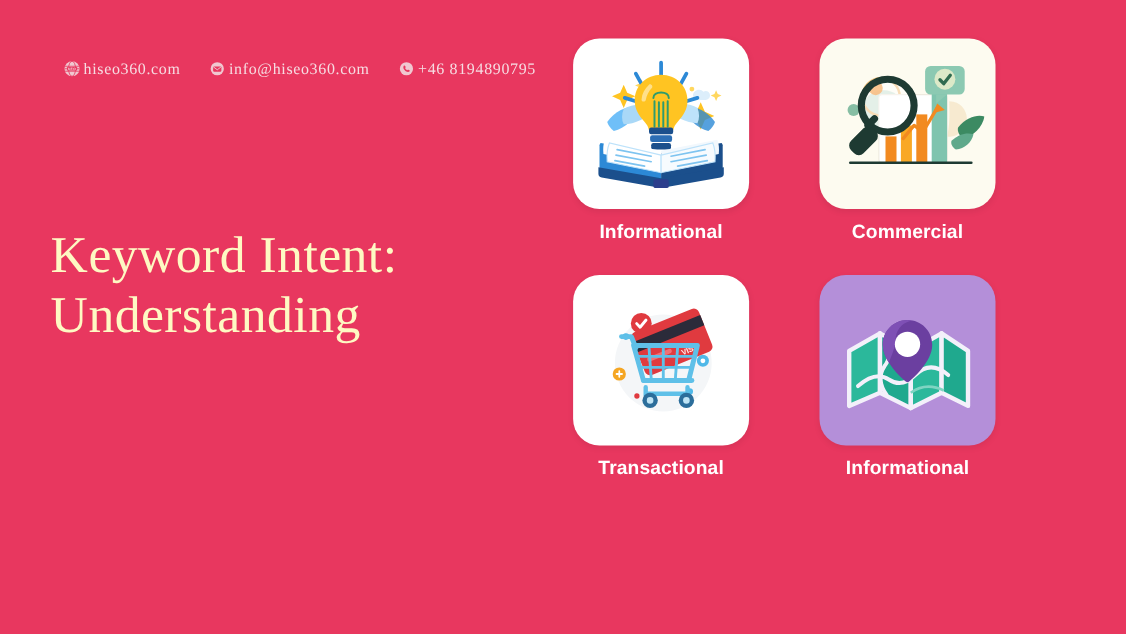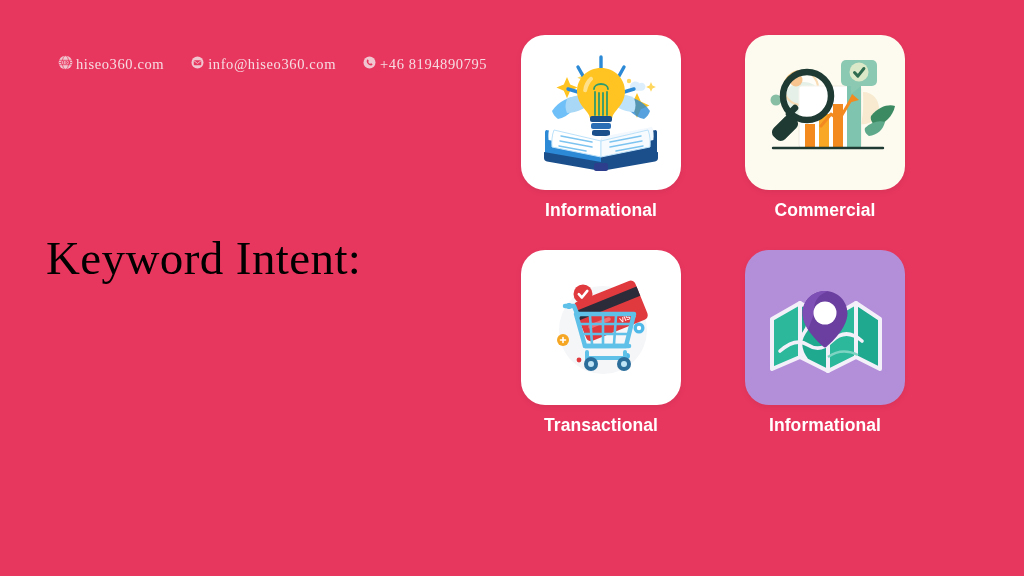--- a/index.html
+++ b/index.html
@@ -25,47 +25,46 @@
     align-items: center;
     gap: 26px;
     color: #F6DCE2;
     font-family: "Liberation Serif", serif;
     font-size: 14.5px;
     letter-spacing: .6px;
     white-space: nowrap;
   }
   .contact-item {
     display: flex;
-    align-items: flex-end;
+    align-items: flex-start;
     gap: 3px;
   }
   .contact-item .ico {
     display: inline-flex;
     align-items: center;
     justify-content: center;
     width: 15px;
     height: 15px;
     flex: 0 0 15px;
   }
   .contact-item .ico svg { display: block; }
   .contact-item .txt { line-height: 1; position: relative; top: 1px; }
 
   
   .headline {
     position: absolute;
     left: 46px;
     top: 205px;
     width: 430px;
-    color: #000000;
+    color: #fef9c3;
     font-family: "Liberation Serif", serif;
     font-weight: 400;
     font-size: 47px;
     line-height: 1.17;
     letter-spacing: 0.4px;
-    margin-top: 26px;
   }
 
   
   .cards {
     position: absolute;
     left: 521px;
     top: 35px;
     display: grid;
     grid-template-columns: 160px 160px;
     grid-template-rows: auto auto;
@@ -137,20 +136,21 @@
           <path d="M5.6 4.9c.5-.4 1 .1 1.3.6.3.5.5.9.2 1.2-.3.3-.5.4-.3.9.2.5.9 1.3 1.5 1.6.5.3.7.1 1-.2.3-.3.7-.1 1.2.2.5.3 1 .8.6 1.3-.5.6-1.4.9-2.4.5C7.3 10.5 6 9.3 5.4 8.2c-.6-1.1-.5-2.3.2-3.3z" fill="#E8375F"></path>
         </svg>
       </span>
       <span class="txt">+46 8194890795</span>
     </div>
 
   </div>
 
   <div class="headline">
     <div>Keyword Intent:</div>
+    <div>Understanding</div>
   </div>
 
   <div class="cards">
 
     <div class="card-cell">
       <div class="card-tile" style="background:#FFFFFF">
         <span>
         <svg width="134" height="124" viewBox="0 0 134 124">
 
           <path d="M33 26 l3.2 7.4 7.4 3.2 -7.4 3.2 -3.2 7.4 -3.2-7.4 -7.4-3.2 7.4-3.2z" fill="#FFC422"></path>

